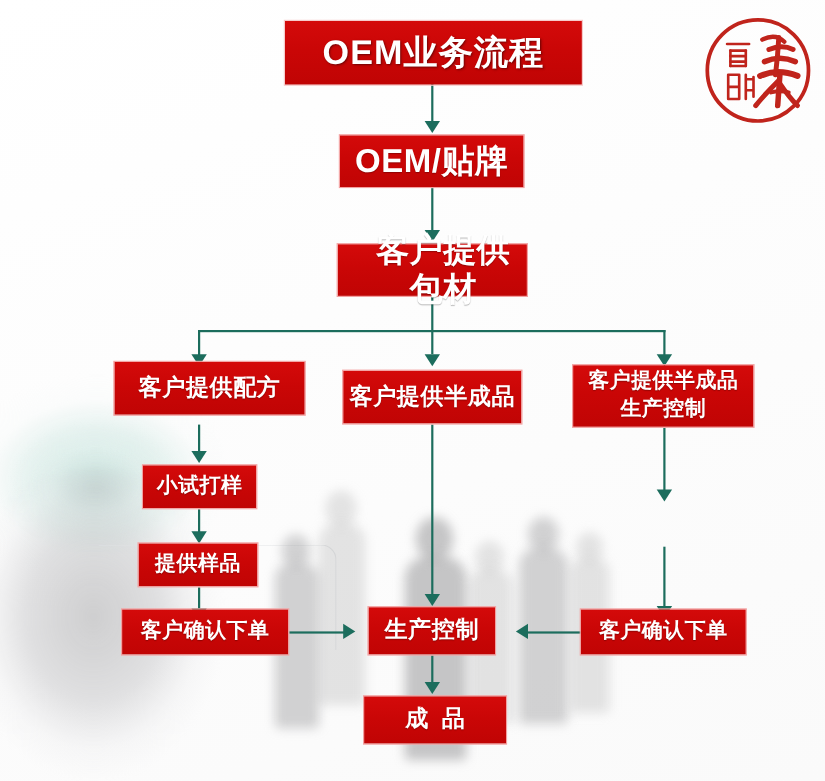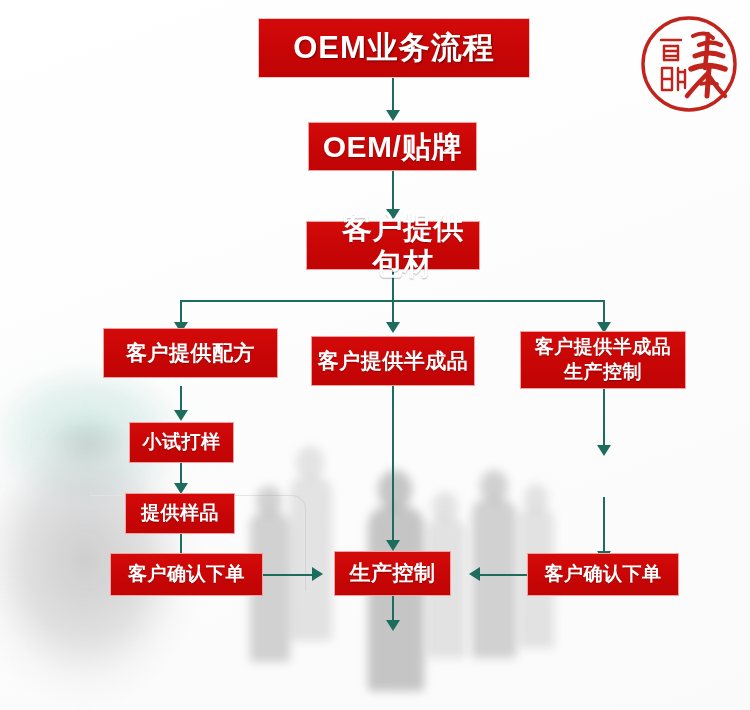--- a/index.html
+++ b/index.html
@@ -292,20 +292,21 @@
   <div class="arrow-right" style="left:312px; top:567px;"></div>
 
   <div class="line vline" style="left:392px; top:386px; height:157px;"></div>
   <div class="arrow-down" style="left:386px; top:540px;"></div>
 
   <div class="box lvl2" style="left:334px; top:551px; width:117px; height:45px;">生产控制</div>
 
   <div class="line vline" style="left:392px; top:596px; height:28px;"></div>
   <div class="arrow-down" style="left:386px; top:620px;"></div>
 
+  <div class="box lvl2 spaced" style="left:330px; top:632px; width:131px; height:45px;">成品</div>
 
   <div class="line vline" style="left:603px; top:389px; height:60px;"></div>
   <div class="arrow-down" style="left:597px; top:445px;"></div>
 
 
   <div class="line vline" style="left:603px; top:497px; height:58px;"></div>
   <div class="arrow-down" style="left:597px; top:551px;"></div>
 
   <div class="box small" style="left:527px; top:553px; width:152px; height:43px;">客户确认下单</div>
 

